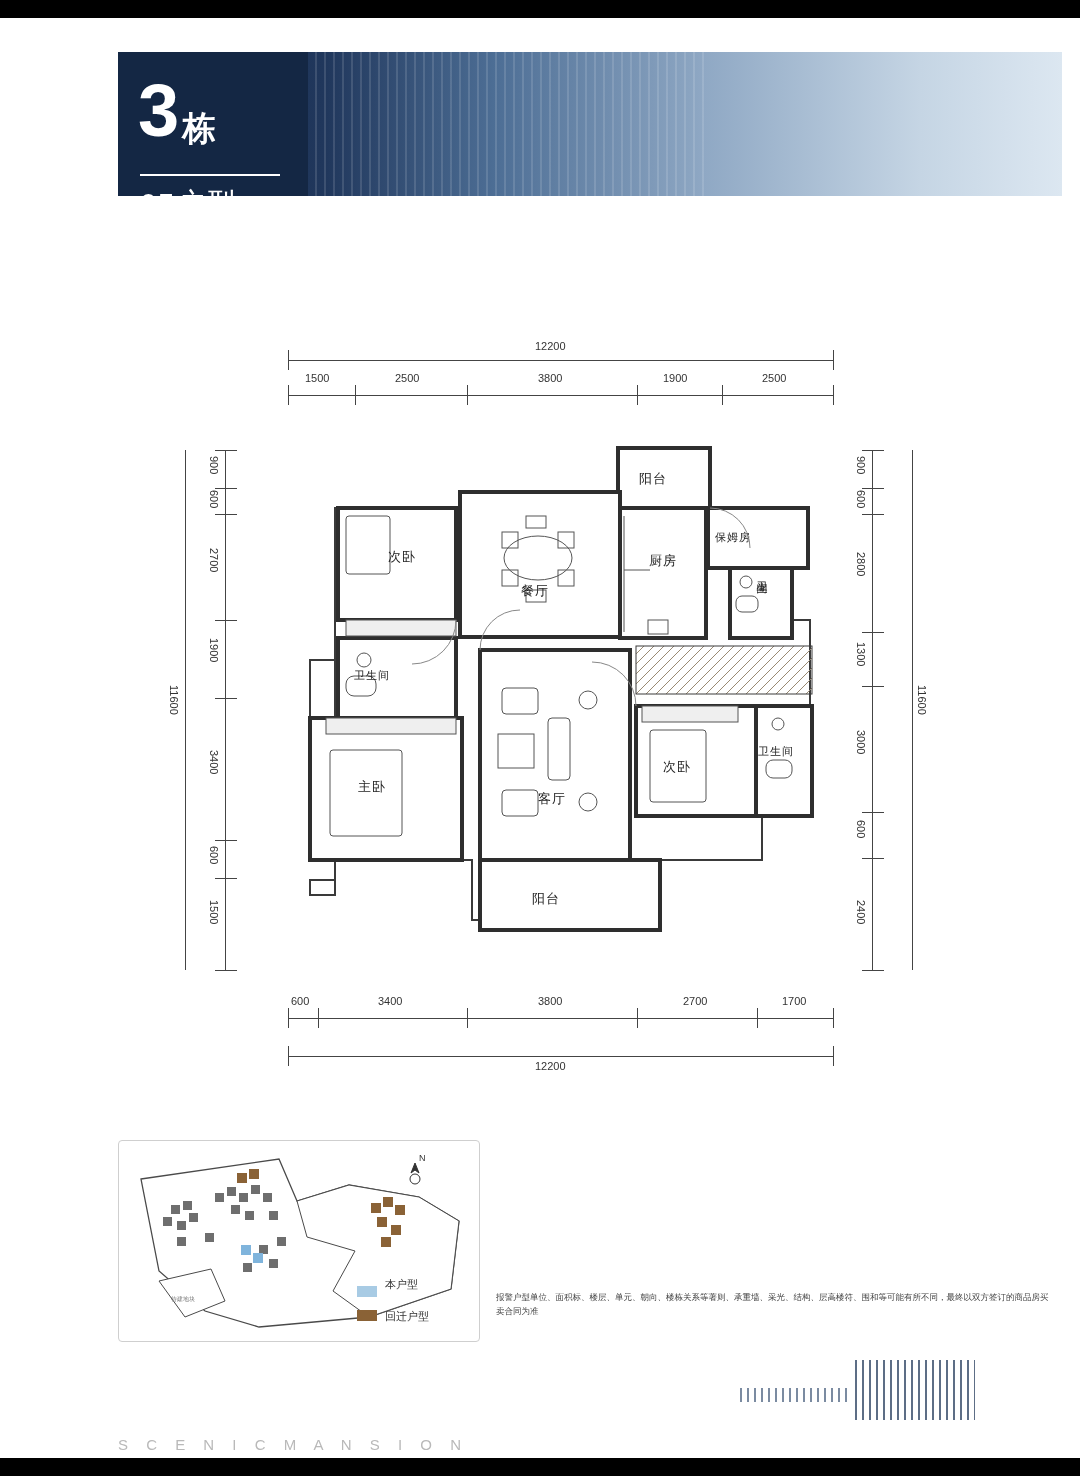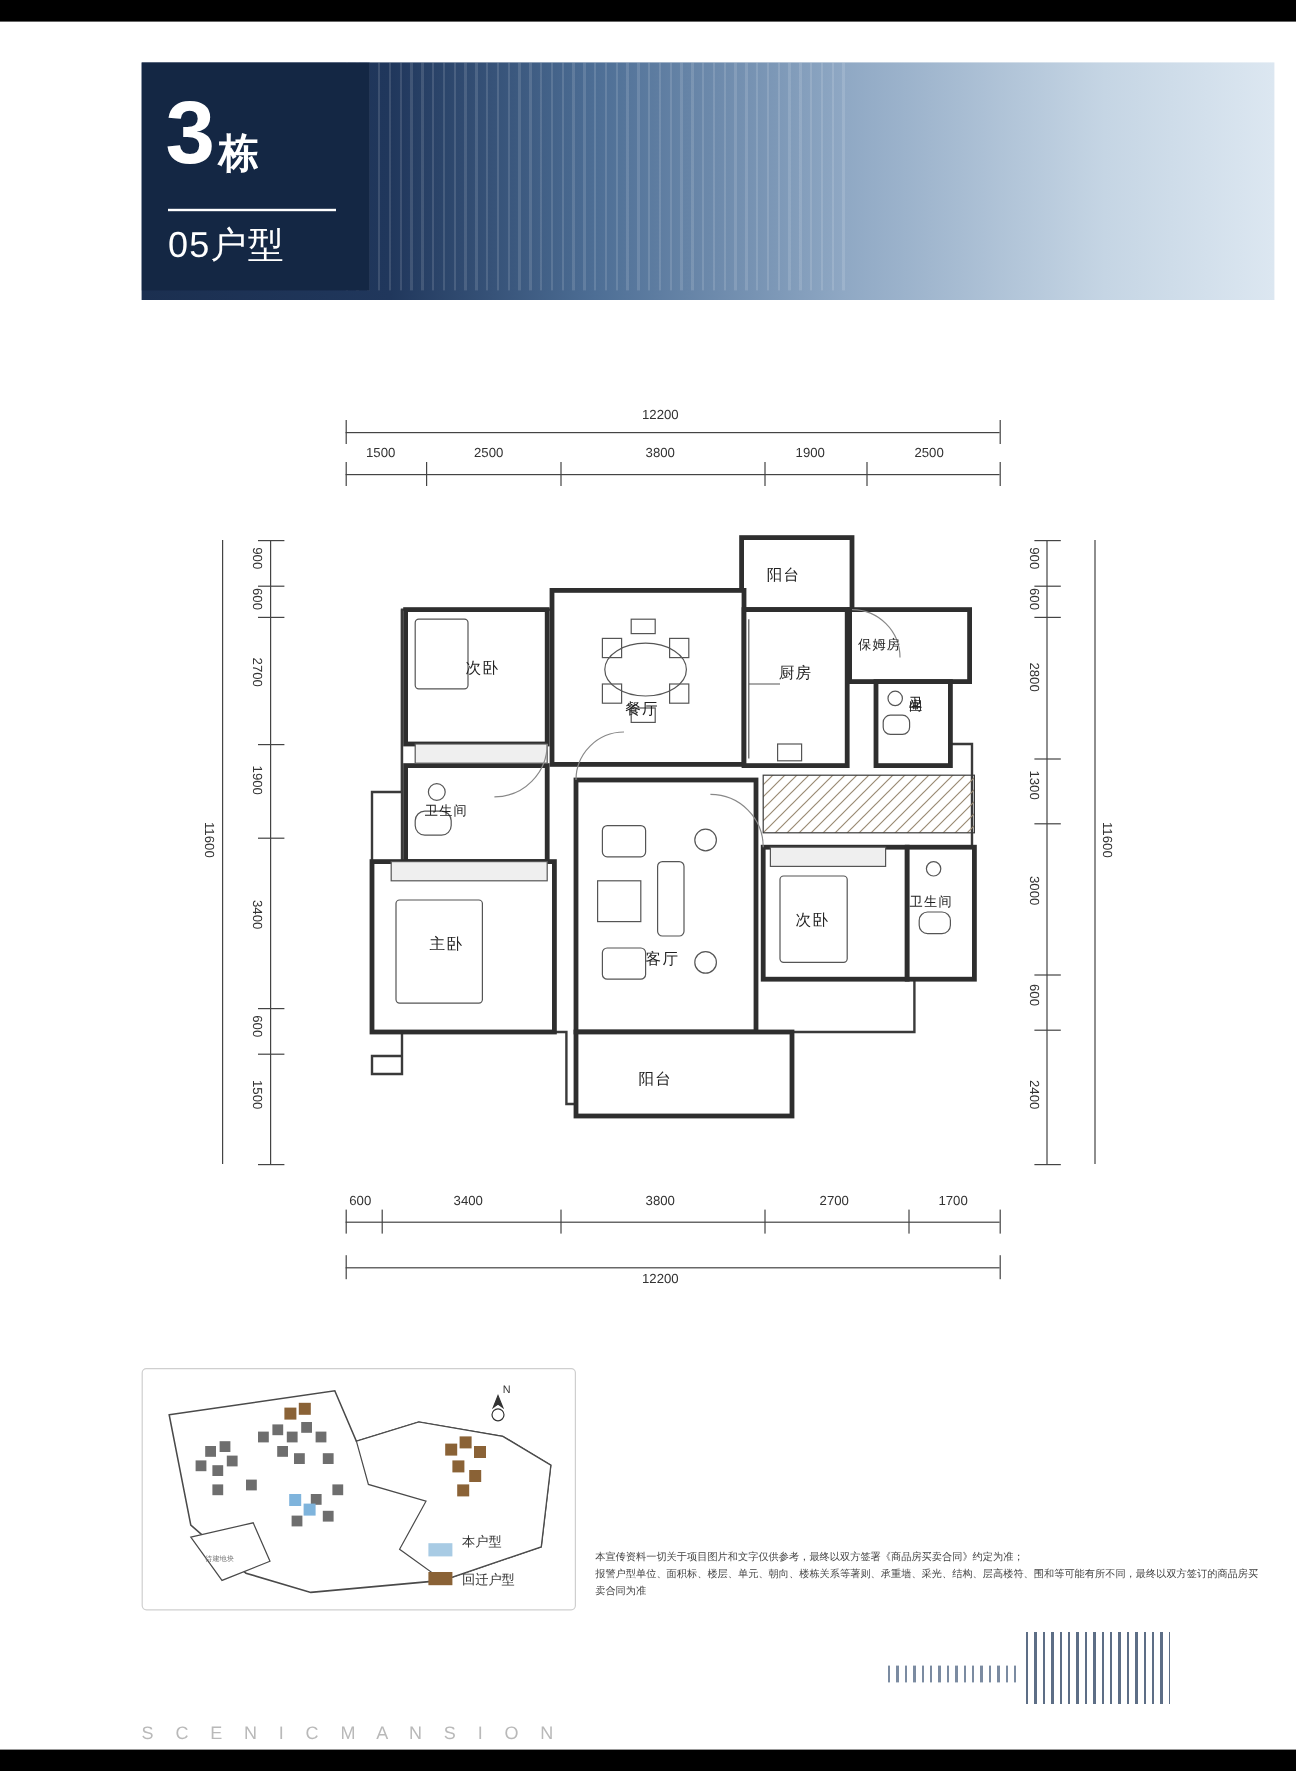--- a/index.html
+++ b/index.html
@@ -4,21 +4,21 @@
 <style>
   html,body{margin:0;padding:0;}
   body{
     width:1080px;height:1476px;background:#fff;
     font-family:"Liberation Sans","DejaVu Sans",sans-serif;
     position:relative;overflow:hidden;
   }
   .sheet{position:absolute;left:0;top:0;width:1080px;height:1476px;background:#ffffff;}
 
   
-  .banner{position:absolute;left:118px;top:52px;width:944px;height:198px;
+  .banner{position:absolute;left:118px;top:52px;width:944px;height:144px;
     background:linear-gradient(90deg,#1b2f50 0%,#20375c 22%,#4d6e95 40%,#8fa8c4 62%,#c5d5e4 85%,#dce7f1 100%);
     overflow:hidden;}
   .banner-stripes{position:absolute;left:170px;top:0;width:420px;height:190px;
     background:repeating-linear-gradient(90deg,rgba(255,255,255,.13) 0px,rgba(255,255,255,.13) 2px,transparent 2px,transparent 9px);}
   .banner-left{position:absolute;left:0;top:0;width:190px;height:190px;background:#142744;}
   .bld-no{position:absolute;left:20px;top:22px;color:#fff;font-size:0;white-space:nowrap;}
   .bld-no .num{font-size:74px;font-weight:bold;line-height:74px;vertical-align:bottom;letter-spacing:-1px;}
   .bld-no .dong{font-size:34px;line-height:40px;vertical-align:bottom;padding-left:4px;font-weight:bold;}
   .bld-rule{position:absolute;left:22px;top:122px;width:140px;height:2px;background:#fff;}
   .unit-no{position:absolute;left:22px;top:132px;color:#fff;font-size:30px;letter-spacing:1px;}
@@ -293,21 +293,20 @@
       <text x="300" y="20" font-size="9" fill="#333" font-family="Liberation Sans">N</text>
       <text x="52" y="160" font-size="6" fill="#777" font-family="Liberation Sans">待建地块</text>
     </svg>
     <div class="sw" style="left:238px;top:145px;background:#a8cbe4;"></div>
     <div class="legend" style="left:266px;top:136px;font-family:Liberation Mono, monospace;">本户型</div>
     <div class="sw" style="left:238px;top:169px;background:#8a6236;"></div>
     <div class="legend" style="left:266px;top:168px;">回迁户型</div>
   </div>
 
   <div class="disclaimer">
-    <div>本宣传资料一切关于项目图片和文字仅供参考，最终以双方签署《商品房买卖合同》约定为准；</div>
     <div>报警户型单位、面积标、楼层、单元、朝向、楼栋关系等著则、承重墙、采光、结构、层高楼符、围和等可能有所不同，最终以双方签订的商品房买卖合同为准</div>
   </div>
 
   <div class="footer-text">S C E N I C    M A N S I O N</div>
   <div class="footer-bars"></div>
   <div class="footer-bars2"></div>
 
 </div>
 
 </body></html>

